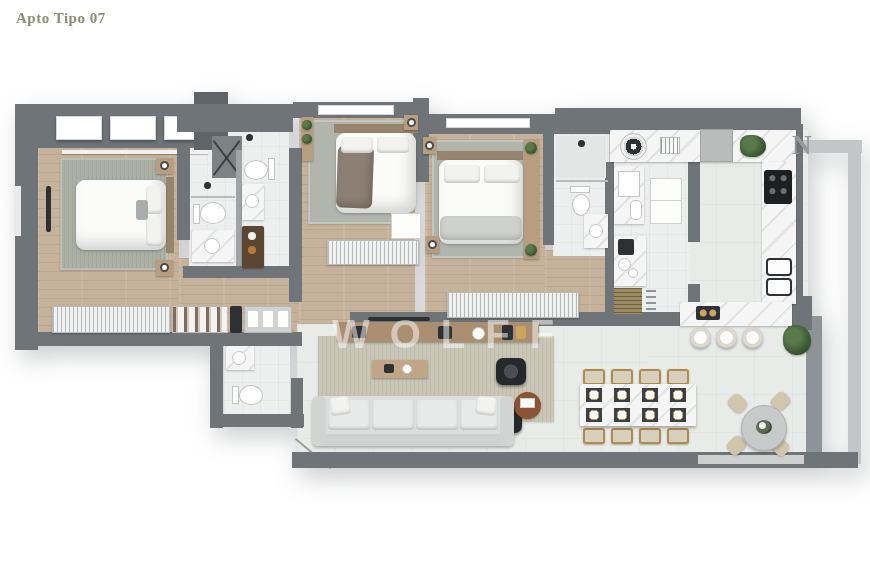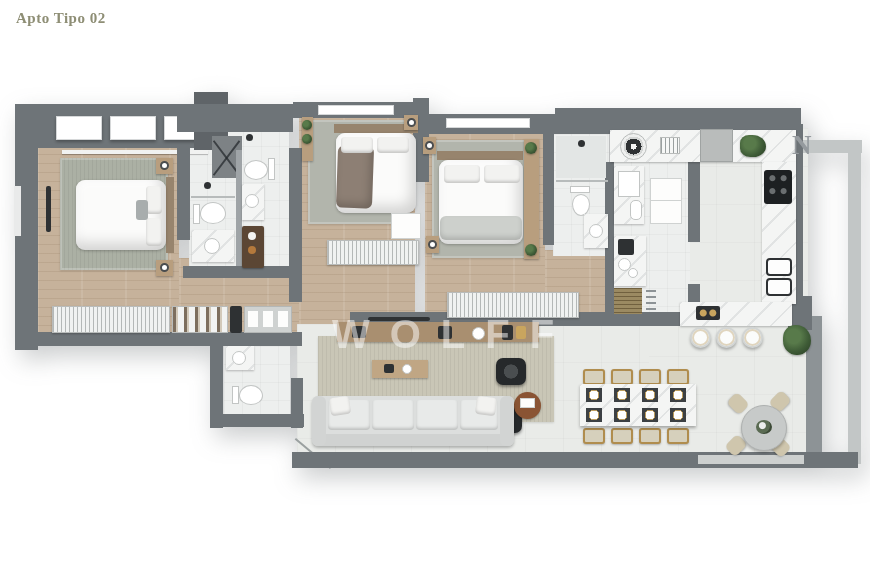--- a/index.html
+++ b/index.html
@@ -80,21 +80,21 @@
        color:var(--watermark,rgba(255,255,255,.5));font-family:"Liberation Sans",sans-serif;}
   .wm2{position:absolute;left:366px;top:380px;font-size:15px;font-weight:bold;letter-spacing:10px;
        color:rgba(255,255,255,.45);font-family:"Liberation Sans",sans-serif;}
   .north{position:absolute;left:792px;top:130px;font-family:"Liberation Serif",serif;font-weight:bold;
        font-size:27px;color:var(--north,#959a9e);z-index:40;}
 </style>
 </head>
 <body>
 
 <div class="canvas">
-  <div class="title">Apto Tipo 02</div>
+  <div class="title">Apto Tipo 07</div>
 
   <div class="plan">
 
     <div class="abs wood" style="left:37px;top:145px;width:142px;height:192px;"></div>
     <div class="abs wood" style="left:179px;top:258px;width:120px;height:79px;"></div>
     <div class="abs wood" style="left:299px;top:112px;width:116px;height:225px;"></div>
     <div class="abs wood" style="left:425px;top:130px;width:120px;height:207px;"></div>
     <div class="abs wood" style="left:545px;top:250px;width:60px;height:62px;"></div>
     <div class="abs tile" style="left:189px;top:128px;width:100px;height:146px;"></div>
     <div class="abs tile" style="left:553px;top:134px;width:56px;height:122px;"></div>

